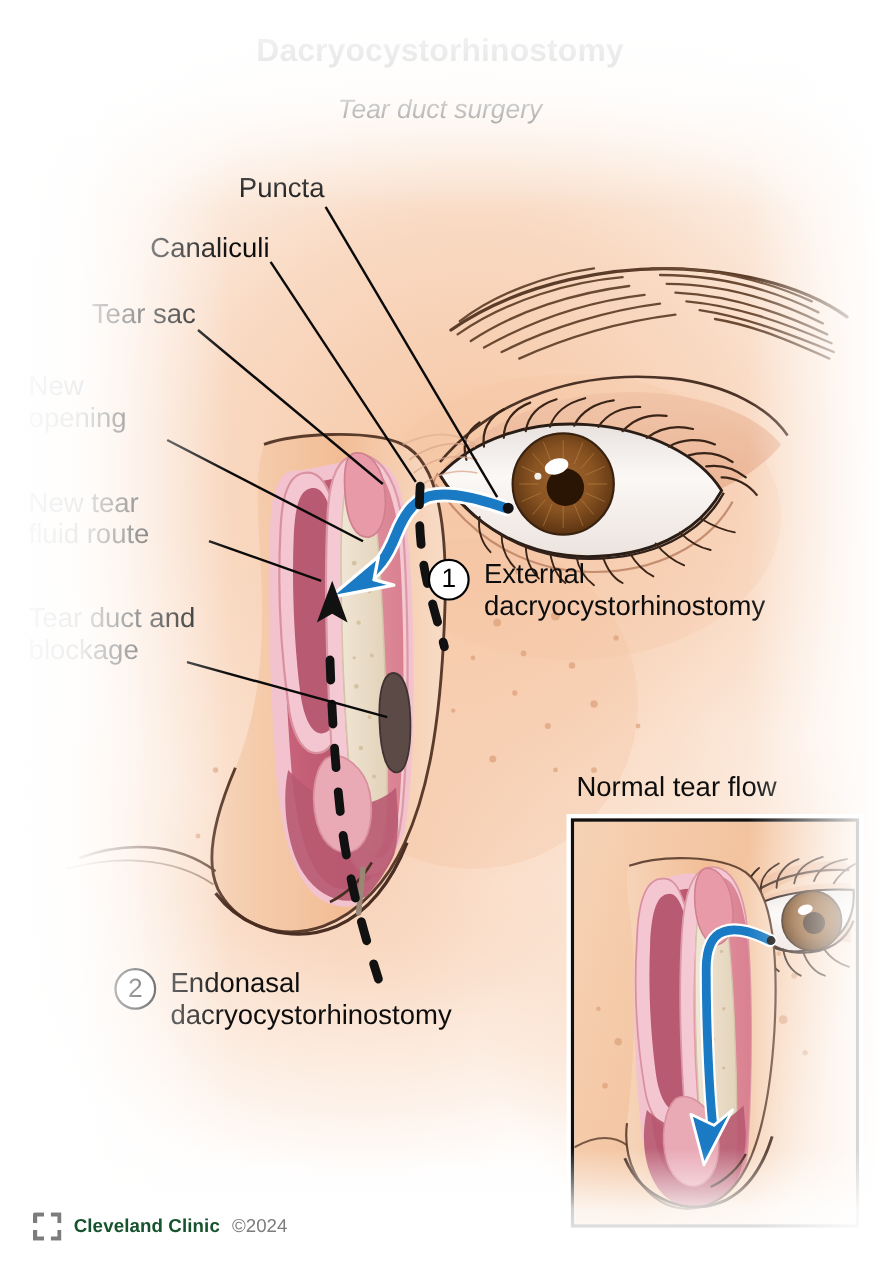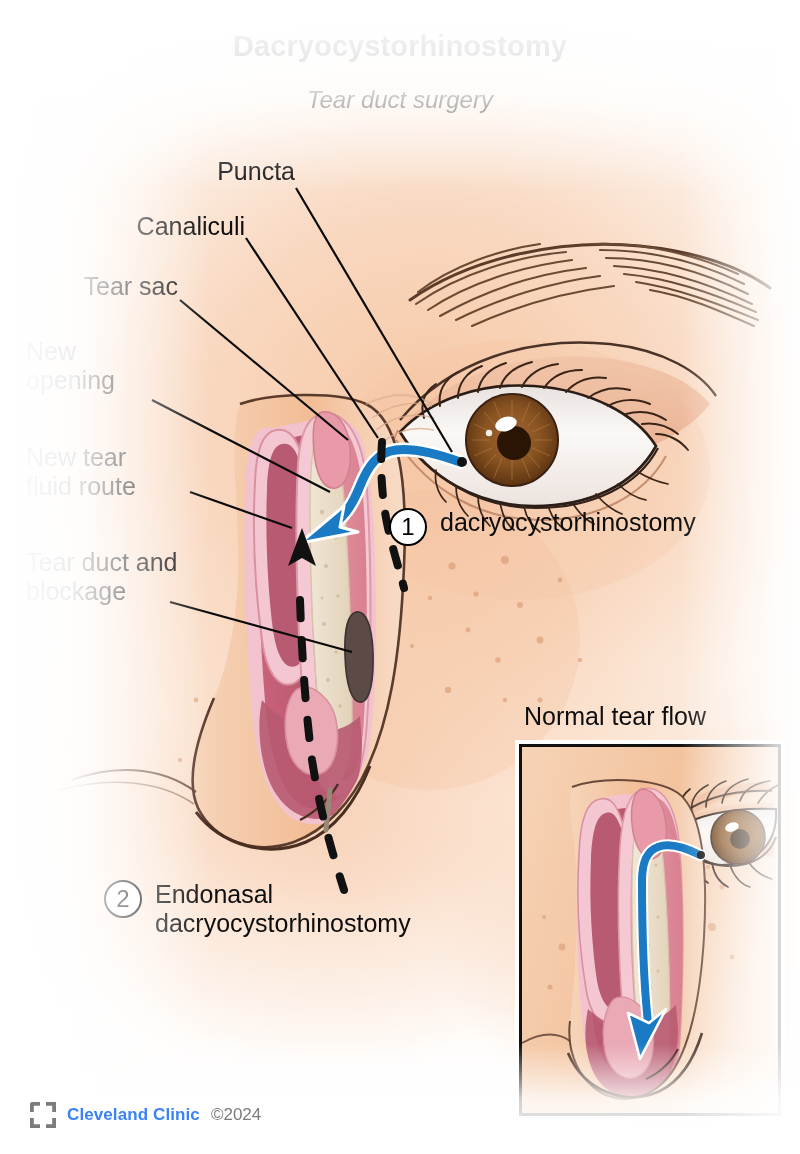--- a/index.html
+++ b/index.html
@@ -43,21 +43,21 @@
 
   
   .footer{position:absolute;left:30px;bottom:26px;display:flex;align-items:center;gap:11px;}
   .cc-logo{width:26px;height:26px;position:relative;flex:none;}
   .cc-logo i{position:absolute;width:10px;height:10px;background:#7c7c7c;display:block;}
   .cc-logo i.tl{left:0;top:0;border-radius:2px 0 0 0;
     clip-path:polygon(0 0,100% 0,100% 38%,38% 38%,38% 100%,0 100%);}
   .cc-logo i.tr{right:0;top:0;clip-path:polygon(0 0,100% 0,100% 100%,62% 100%,62% 38%,0 38%);}
   .cc-logo i.bl{left:0;bottom:0;clip-path:polygon(0 0,38% 0,38% 62%,100% 62%,100% 100%,0 100%);}
   .cc-logo i.br{right:0;bottom:0;clip-path:polygon(62% 0,100% 0,100% 100%,0 100%,0 62%,62% 62%);}
-  .cc-name{font-size:17px;font-weight:bold;color:#3b82f6;letter-spacing:.1px;text-align:right;}
+  .cc-name{font-size:17px;font-weight:bold;color:#14532d;letter-spacing:.1px;text-align:right;}
   .cc-copy{font-size:17px;color:#7c7c7c;}
 
   svg.art{position:absolute;left:0;top:0;width:800px;height:1154px;overflow:visible;}
   svg.inset-art{position:absolute;left:0;top:0;}
 </style>
 </head>
 <body>
 
 <div id="page">
 
@@ -338,20 +338,21 @@
   <div class="lbl r" style="right:622px;top:272px;">Tear sac</div>
   <div class="lbl" style="left:26px;top:337px;">New
 opening</div>
   <div class="lbl" style="left:26px;top:443px;">New tear
 fluid route</div>
   <div class="lbl" style="left:26px;top:548px;">Tear duct and
 blockage</div>
 
   <div class="num-circle" style="left:389px;top:508px;">1</div>
   <div class="callout" style="left:440px;top:508px;">
+    <div>External</div>
     <div>dacryocystorhinostomy</div>
   </div>
 
   <div class="num-circle" style="left:104px;top:880px;">2</div>
   <div class="callout" style="left:155px;top:880px;">
     <div>Endonasal</div>
     <div>dacryocystorhinostomy</div>
   </div>
 
   <div class="inset-title" style="left:524px;top:702px;">Normal tear flow</div>

